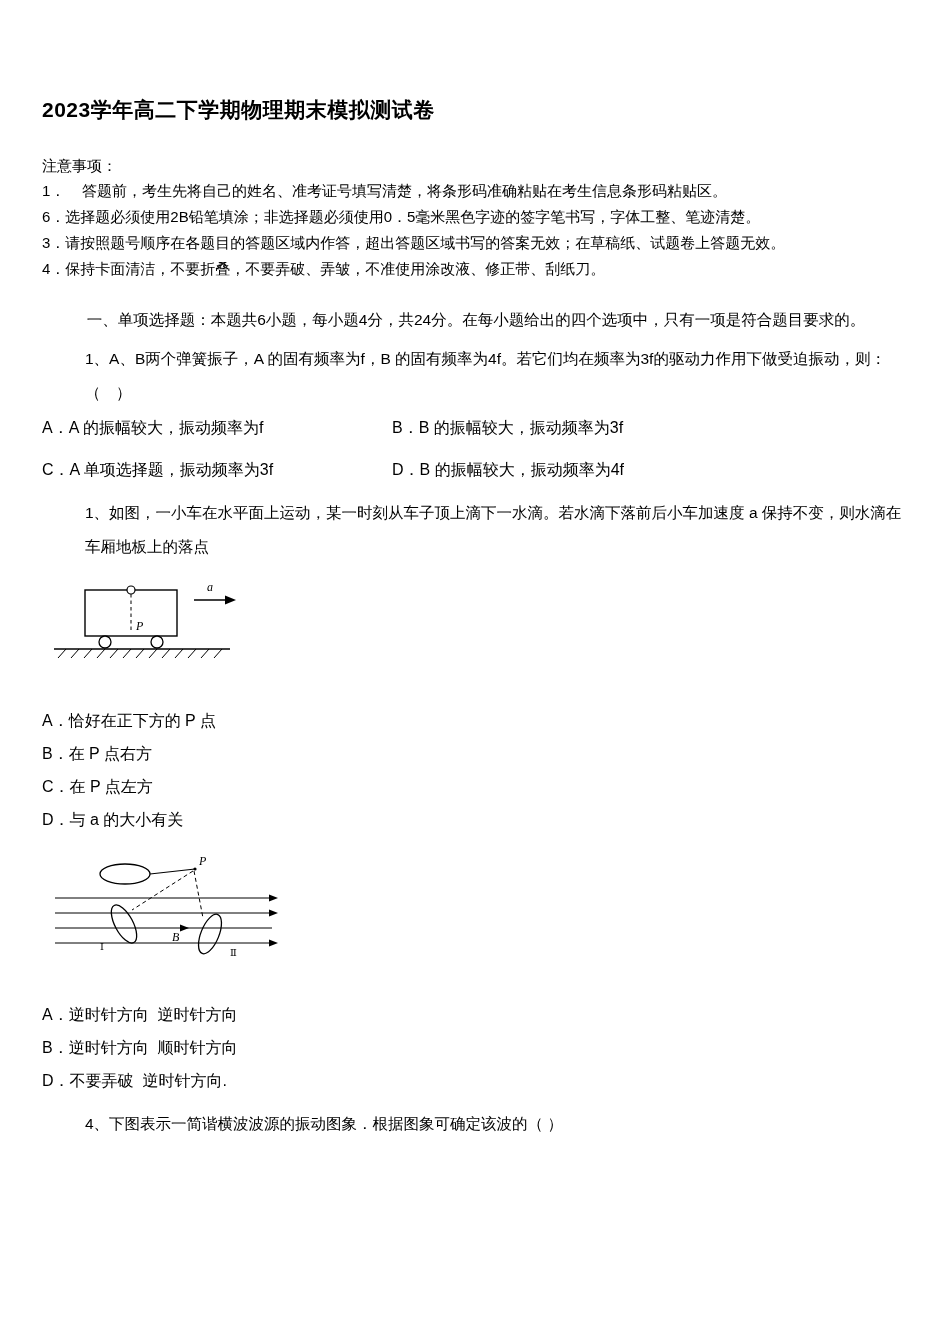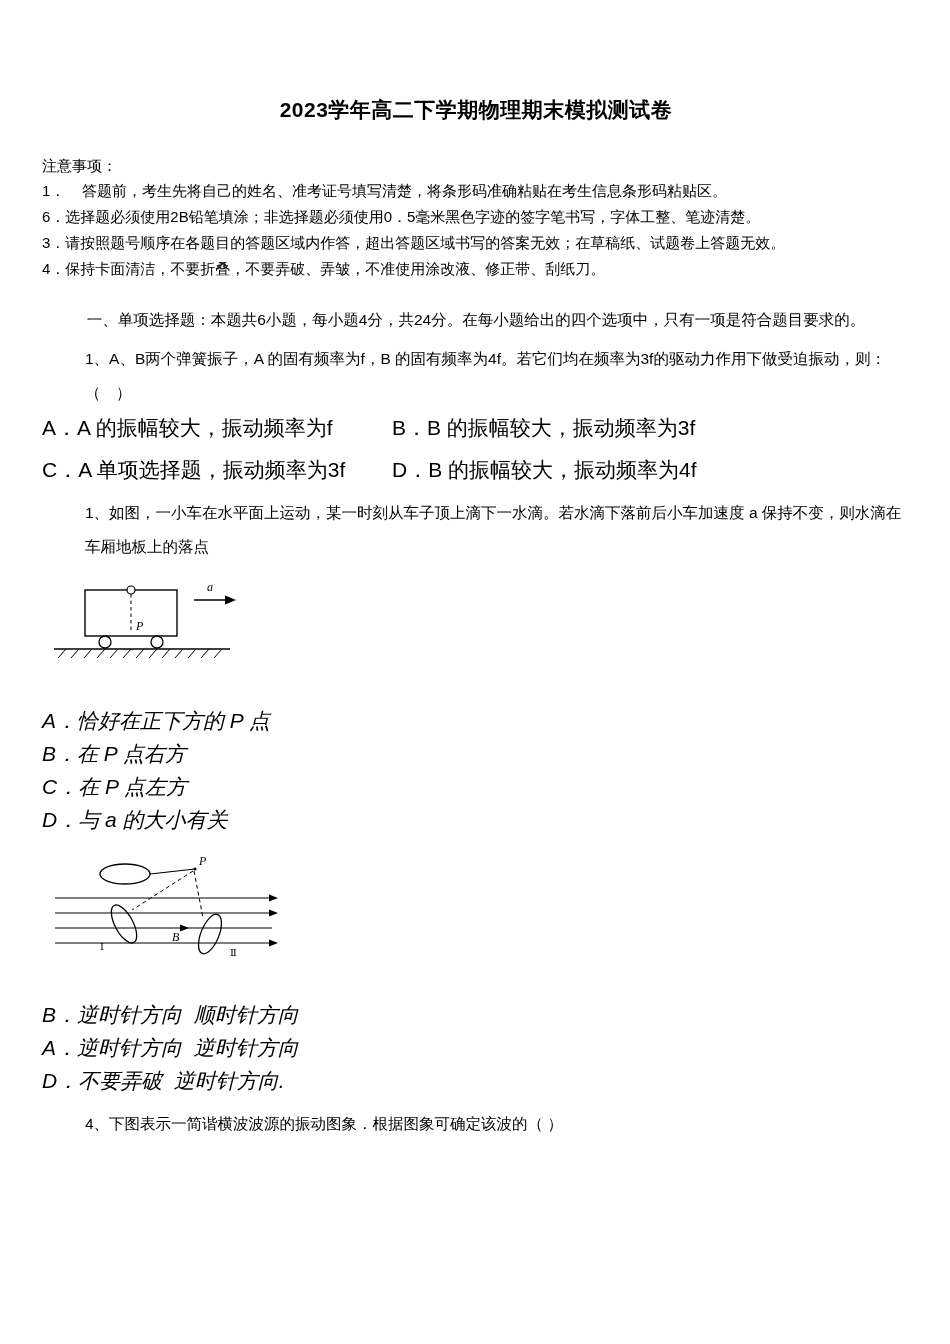--- a/index.html
+++ b/index.html
@@ -5,21 +5,21 @@
   * { box-sizing: border-box; margin: 0; padding: 0; }
   html, body { background: #ffffff; }
   body {
     width: 950px; height: 1344px; overflow: hidden;
     color: #000;
     font-family: "Liberation Sans", "DejaVu Sans", sans-serif;
   }
   .page { padding: 96px 40px 0 42px; }
 
   .title {
-    text-align: center;
+    text-align: left;
     font-size: 21px;
     font-weight: bold;
     letter-spacing: 0.5px;
     margin-bottom: 30px;
   }
 
   .notice-heading { font-size: 15px; line-height: 24px; }
   .notice-item { font-size: 15px; line-height: 26px; white-space: pre-wrap; }
 
   .section-heading { margin-top: 26px; font-size: 15.5px; line-height: 24px; text-align: center; }
@@ -27,22 +27,22 @@
   .question { margin-top: 10px; }
   .q-text { font-size: 15.5px; line-height: 34px; white-space: pre-wrap; margin-left: 43px; }
 
   .options-2col {
     display: grid;
     grid-template-columns: 350px auto;
     row-gap: 10px;
     margin-top: 2px;
     margin-bottom: 4px;
   }
-  .option { font-size: 21px; line-height: 32px; white-space: pre-wrap; }
-  .options-list .option { line-height: 33px; font-style: italic; }
+  .option { font-size: 16px; line-height: 32px; white-space: pre-wrap; }
+  .options-list .option { line-height: 33px; }
 
   .figure-wrap { margin: 14px 0 26px 10px; }
   .fig-label {
     font-family: "Liberation Serif", "DejaVu Serif", serif;
     font-style: italic;
     font-size: 12px;
     fill: #000;
   }
   .fig-roman {
     font-family: "Liberation Serif", "DejaVu Serif", serif;
@@ -156,22 +156,22 @@
 
         <ellipse cx="72" cy="74" rx="9" ry="21" transform="rotate(-28 72 74)" fill="none" stroke="#000" stroke-width="1.3"></ellipse>
         <text x="48" y="100" class="fig-roman">Ⅰ</text>
 
         <ellipse cx="158" cy="84" rx="9" ry="21" transform="rotate(22 158 84)" fill="none" stroke="#000" stroke-width="1.3"></ellipse>
         <text x="178" y="106" class="fig-roman">Ⅱ</text>
       </svg>
     </div>
 
     <div class="options-list">
+      <p class="option">A．逆时针方向  逆时针方向</p>
       <p class="option">B．逆时针方向  顺时针方向</p>
-      <p class="option">A．逆时针方向  逆时针方向</p>
       <p class="option">D．不要弄破  逆时针方向.</p>
     </div>
   </div>
 
   <div class="question">
     <p class="q-text">4、下图表示一简谐横波波源的振动图象．根据图象可确定该波的（ ）</p>
   </div>
 
 </div>
 

